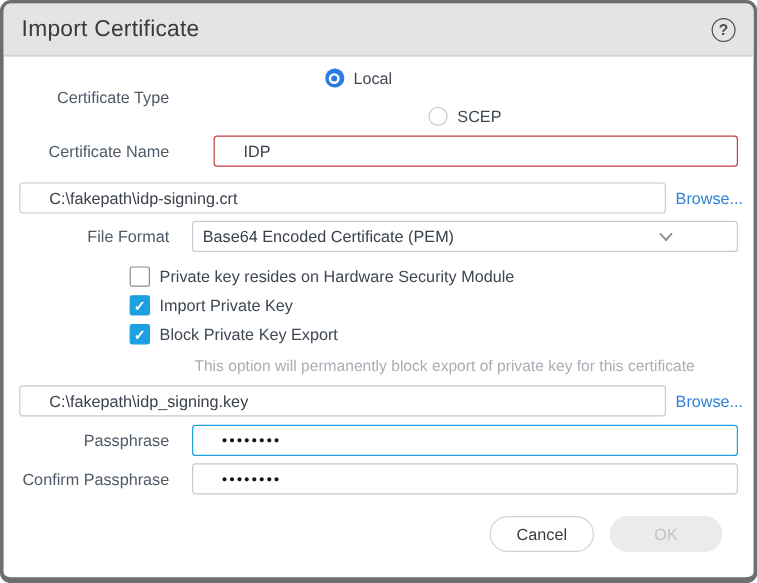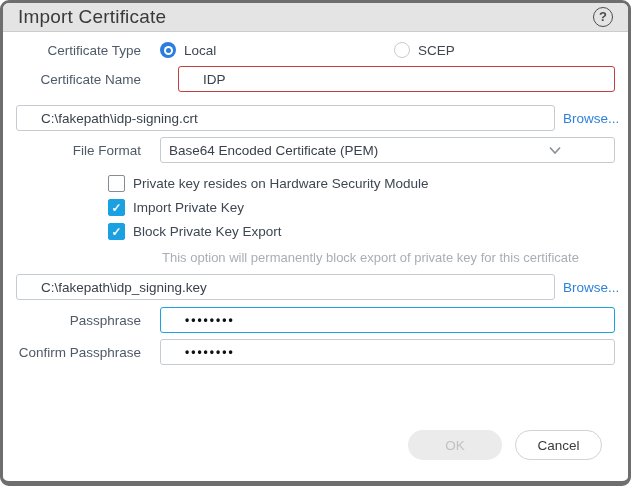--- a/index.html
+++ b/index.html
@@ -4,21 +4,21 @@
 <style>
   * { box-sizing: border-box; }
   html,body { margin:0; padding:0; background:#fff; font-family:"Liberation Sans", sans-serif; }
   .dialog {
     width:631px; height:486px;
     border:3px solid #6e6e6e; border-bottom-width:5px; border-right-width:3px;
     border-radius:9px; background:#fff;
     display:flex; flex-direction:column; overflow:hidden;
   }
   .header {
-    background:#e4e4e4; height:29px; flex:none;
+    background:#e4e4e4; height:44px; flex:none;
     display:flex; align-items:center; padding:0 15px;
     border-bottom:1px solid #cccccc;
   }
   .title { font-size:19px; color:#3a3a3a; letter-spacing:.2px; }
   .help {
     margin-left:auto; width:20px; height:20px; border:1.5px solid #4c4c4c; border-radius:50%;
     color:#4c4c4c; font-size:13px; font-weight:bold; line-height:17px; text-align:center;
     cursor:pointer; user-select:none;
   }
   .body { padding:10px 13px 0 13px; flex:1; }
@@ -28,21 +28,21 @@
   input.text {
     width:100%; height:26px; border:1px solid #c6cbd1; border-radius:3px;
     padding:0 24px; font-size:13.5px; color:#3a414c; font-family:"Liberation Sans",sans-serif;
     outline:none; background:#fff;
   }
   input.text.error   { border-color:#c13f3f; }
   input.text.focused { border-color:#1ba0e2; }
   input.pwd { font-weight:bold; letter-spacing:2px; font-size:12px; color:#111; }
   .browse { flex:none; margin-left:8px; width:52px; font-size:13.5px; color:#2e82d9; cursor:pointer; }
   
-  .radio-field { gap:0; }
+  .radio-field { gap:16px;flex-direction:column; }
   .radio-opt { display:flex; align-items:center; cursor:pointer; }
   .radio-opt.first { width:234px; flex:none; }
   .radio { width:16px; height:16px; border-radius:50%; position:relative; flex:none; background:#fff; border:1px solid #c6ccd2; }
   .radio.selected { border:none; background:#2b7ce0; }
   .radio.selected::before { content:""; position:absolute; left:50%; top:50%; width:9px; height:9px; margin:-4.5px 0 0 -4.5px; background:#fff; border-radius:50%; }
   .radio.selected::after  { content:""; position:absolute; left:50%; top:50%; width:5px; height:5px; margin:-2.5px 0 0 -2.5px; background:#2b7ce0; border-radius:50%; }
   .radio-label { margin-left:8px; font-size:13.5px; color:#3e4752; }
   
   .select {
     width:100%; height:26px; border:1px solid #c6cbd1; border-radius:3px; background:#fff;
@@ -166,17 +166,17 @@
     <div class="row">
       <label class="row-label">Confirm Passphrase</label>
       <div class="field">
         <input class="text pwd" value="••••••••" style="">
       </div>
     </div>
 
   </div>
 
   <div class="footer">
+    <button class="btn cancel">Cancel</button>
     <button class="btn ok" disabled="">OK</button>
-    <button class="btn cancel">Cancel</button>
   </div>
 
 </div>
 
 </body></html>

